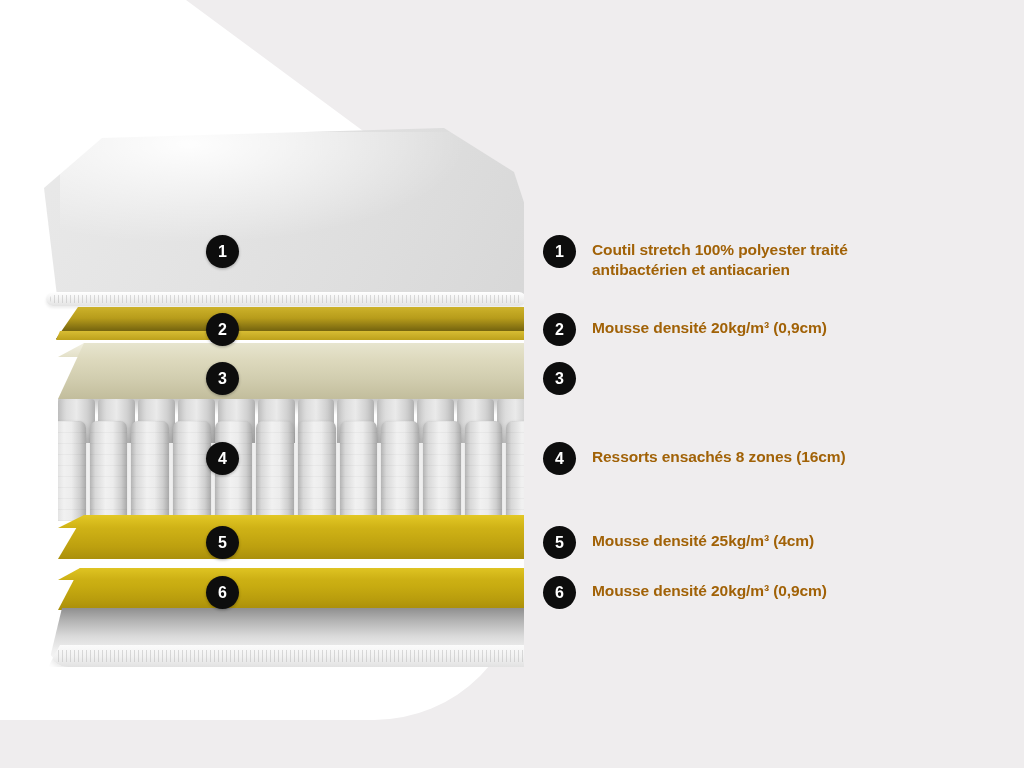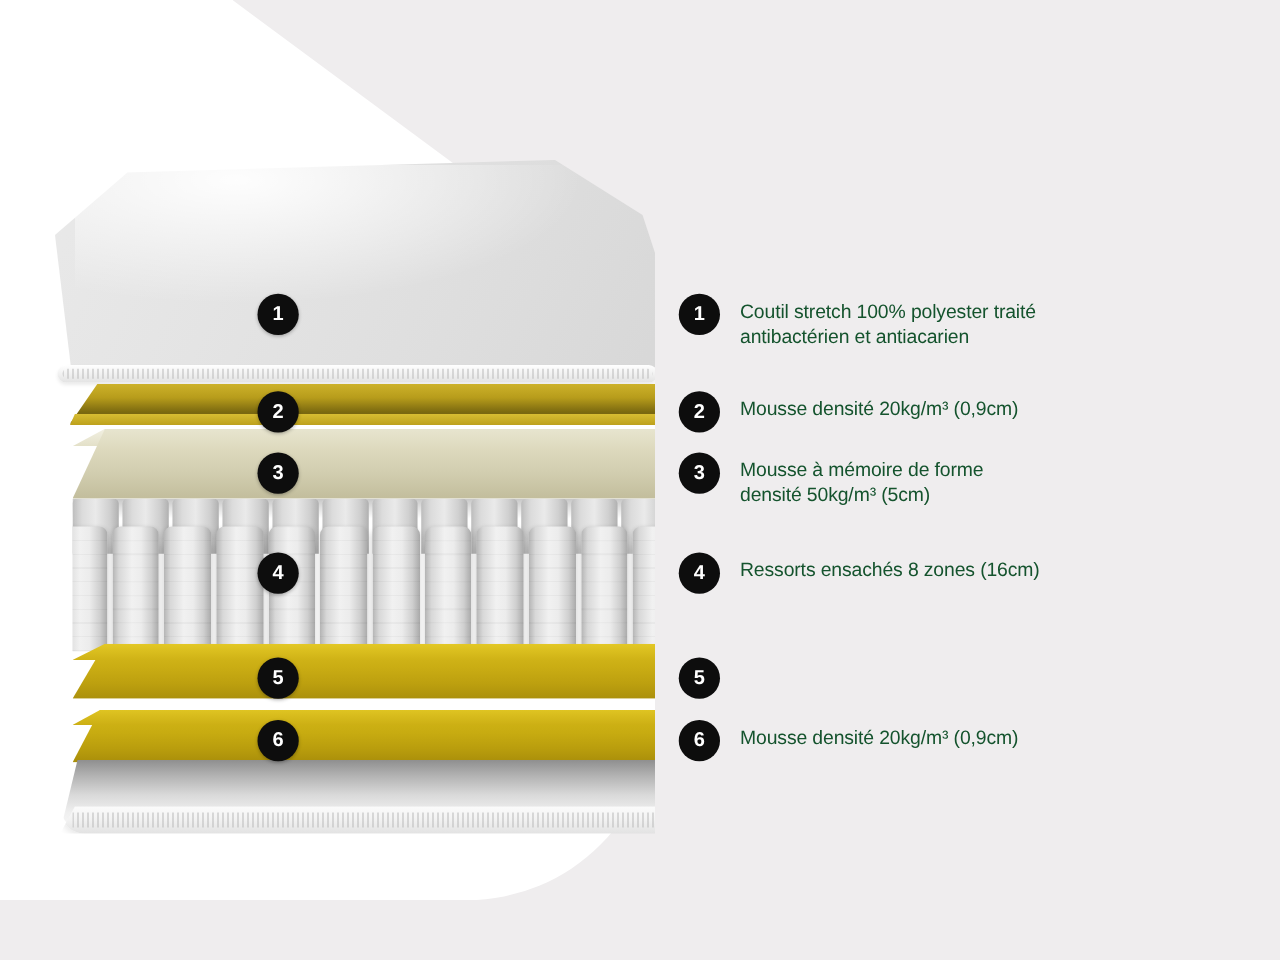--- a/index.html
+++ b/index.html
@@ -275,22 +275,22 @@
     color: #ffffff;
     font-size: 16px;
     font-weight: bold;
     display: flex;
     align-items: center;
     justify-content: center;
     line-height: 1;
   }
   .legend-text {
     font-size: 15.5px;
-    font-weight: normal;
-    color: #14532d;
+    font-weight: bold;
+    color: #a16207;
     line-height: 1.28;
     letter-spacing: -0.1px;
     max-width: 320px;
     padding-top: 5px;
     white-space: pre-line;
   }
 </style>
 </head>
 <body>
 
@@ -369,31 +369,30 @@
 antibactérien et antiacarien</div>
     </div>
 
     <div class="legend-item" style="top:313px;">
       <div class="legend-badge">2</div>
       <div class="legend-text">Mousse densité 20kg/m³ (0,9cm)</div>
     </div>
 
     <div class="legend-item" style="top:362px;">
       <div class="legend-badge">3</div>
-      <div class="legend-text">Mousse à mémoire de forme
-densité 50kg/m³ (5cm)</div>
     </div>
 
     <div class="legend-item" style="top:442px;">
       <div class="legend-badge">4</div>
       <div class="legend-text">Ressorts ensachés 8 zones (16cm)</div>
     </div>
 
     <div class="legend-item" style="top:526px;">
       <div class="legend-badge">5</div>
+      <div class="legend-text">Mousse densité 25kg/m³ (4cm)</div>
     </div>
 
     <div class="legend-item" style="top:576px;">
       <div class="legend-badge">6</div>
       <div class="legend-text">Mousse densité 20kg/m³ (0,9cm)</div>
     </div>
 
   </div>
 </div>
 

